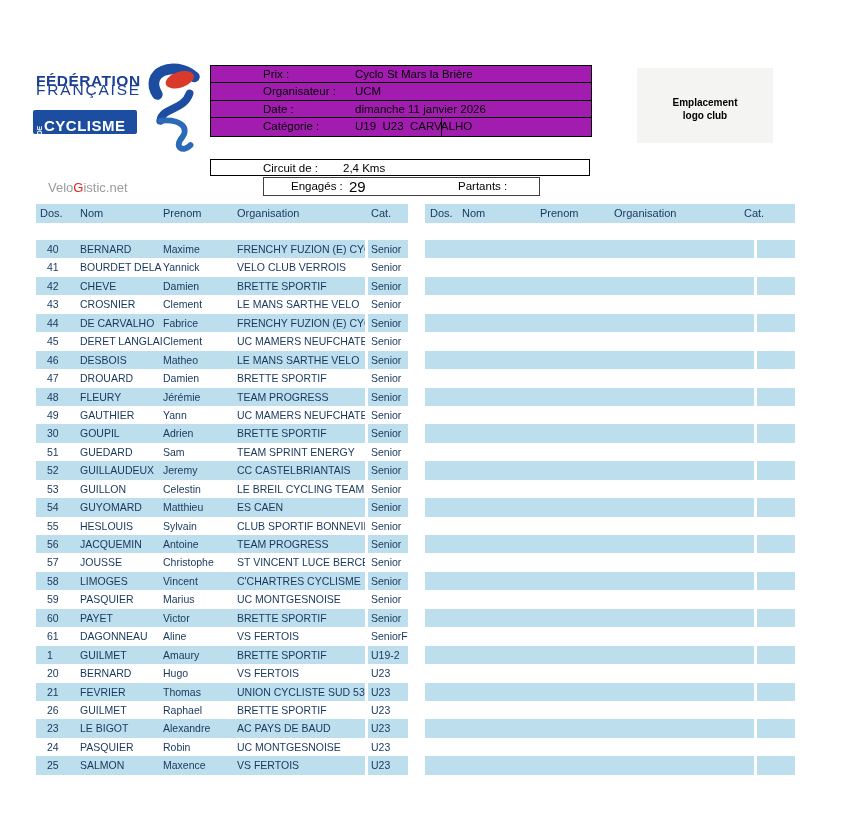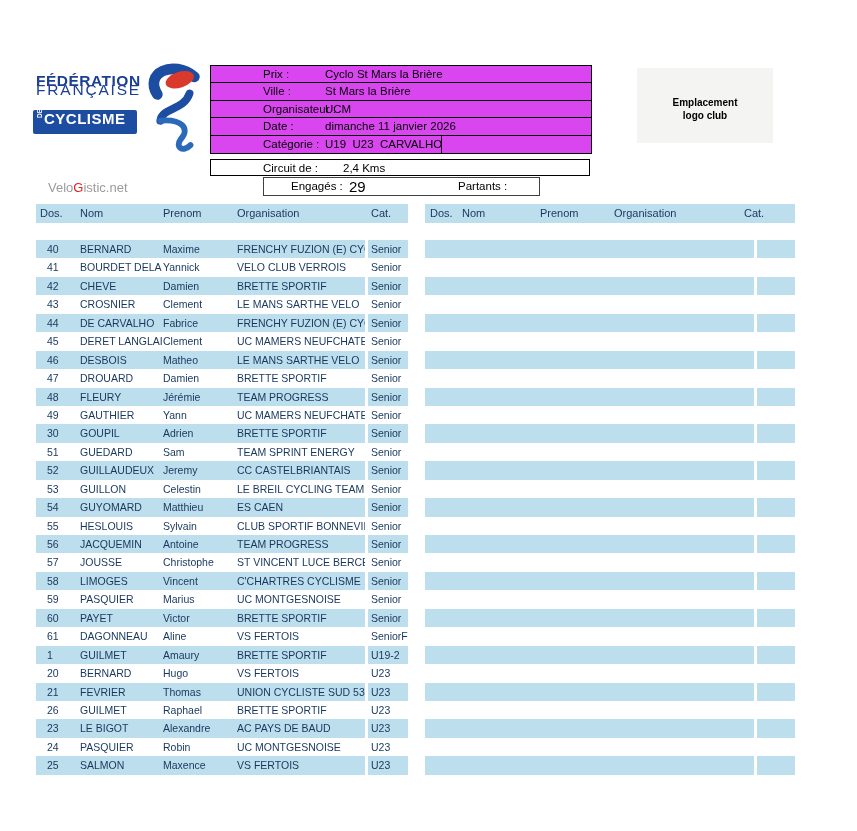--- a/index.html
+++ b/index.html
@@ -6,32 +6,32 @@
   .page{position:relative;width:857px;height:831px;background:#ffffff;overflow:hidden;
         font-family:"Liberation Sans","DejaVu Sans",sans-serif;color:#000;}
 
   
   .ffc-logo{position:absolute;left:28px;top:62px;width:182px;height:95px;}
   .ffc-line1{position:absolute;left:8px;top:10px;font-size:15.5px;font-weight:bold;
              color:var(--logo-navy);letter-spacing:.5px;}
   .ffc-line2{position:absolute;left:8px;top:19px;font-size:15.5px;color:var(--logo-navy);
              letter-spacing:1.8px;}
   .ffc-banner{position:absolute;left:5px;top:48px;width:104px;height:24px;
-              background:var(--logo-banner);border-radius:2px;display:flex;align-items:flex-start;}
+              background:var(--logo-banner);border-radius:2px;display:flex;align-items:flex-end;}
   .ffc-de{display:inline-block;transform:rotate(-90deg);font-size:6.5px;font-weight:bold;
           color:#fff;width:10px;text-align:center;margin-left:1px;}
   .ffc-line3{font-size:15px;font-weight:bold;color:#fff;letter-spacing:.5px;}
   .ffc-swoosh{position:absolute;left:104px;top:0px;}
 
   
-  .form-box{position:absolute;left:210px;top:65px;width:380px;border:1px solid #000;background:#d946ef;}
+  .form-box{position:absolute;left:210px;top:65px;width:380px;border:1px solid #000;background:#a21caf;}
   .form-row{position:relative;height:17.4px;box-sizing:border-box;border-bottom:1px solid #000;}
   .form-row:last-child{border-bottom:none;}
   .f-label{position:absolute;left:52px;top:0;line-height:17px;font-size:11.5px;}
-  .f-value{position:absolute;left:114px;top:0;line-height:17px;font-size:11.5px;white-space:pre;}
+  .f-value{position:absolute;left:144px;top:0;line-height:17px;font-size:11.5px;white-space:pre;}
   .cat-divider{position:absolute;left:230px;top:0;bottom:0;border-left:1px solid #000;}
 
   .circuit-box{position:absolute;left:210px;top:159px;width:380px;height:17px;
                box-sizing:border-box;border:1px solid #000;background:#fff;}
   .engages-box{position:absolute;left:263px;top:177px;width:277px;height:19px;
                box-sizing:border-box;border:1px solid #404040;background:#fff;}
   .e-label{position:absolute;top:0;line-height:17px;font-size:11.5px;}
   .e-value{position:absolute;top:0;line-height:17px;font-size:15px;text-align:right;}
 
   .club-logo-box{position:absolute;left:637px;top:68px;width:136px;height:75px;
@@ -90,24 +90,20 @@
       <path d="M 29 59 C 51 57 60 67 50 78 C 44 86 52 92 60 84" fill="none" stroke="#2A6AB8" stroke-width="6" stroke-linecap="round"></path>
     </svg>
   </div>
 
   <div class="form-box">
     <div class="form-row">
       <span class="f-label">Prix :</span>
       <span class="f-value">Cyclo St Mars la Brière</span>
     </div>
     <div class="form-row">
-      <span class="f-label">Ville :</span>
-      <span class="f-value">St Mars la Brière</span>
-    </div>
-    <div class="form-row">
       <span class="f-label">Organisateur :</span>
       <span class="f-value">UCM</span>
     </div>
     <div class="form-row">
       <span class="f-label">Date :</span>
       <span class="f-value">dimanche 11 janvier 2026</span>
     </div>
     <div class="form-row">
       <span class="f-label">Catégorie :</span>
       <span class="f-value">U19  U23  CARVALHO</span>

